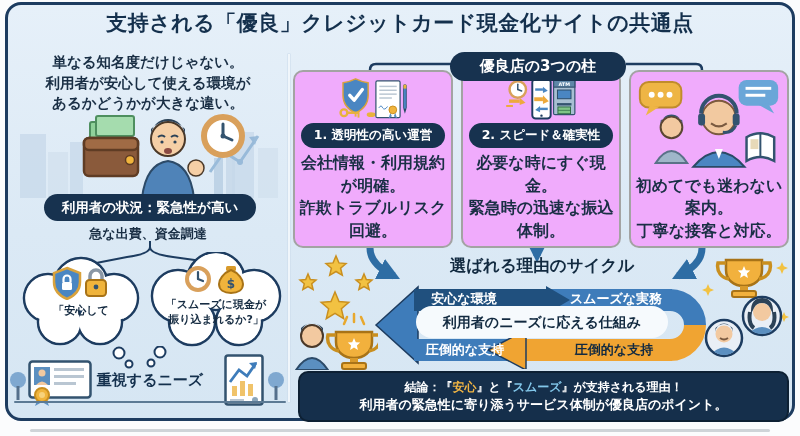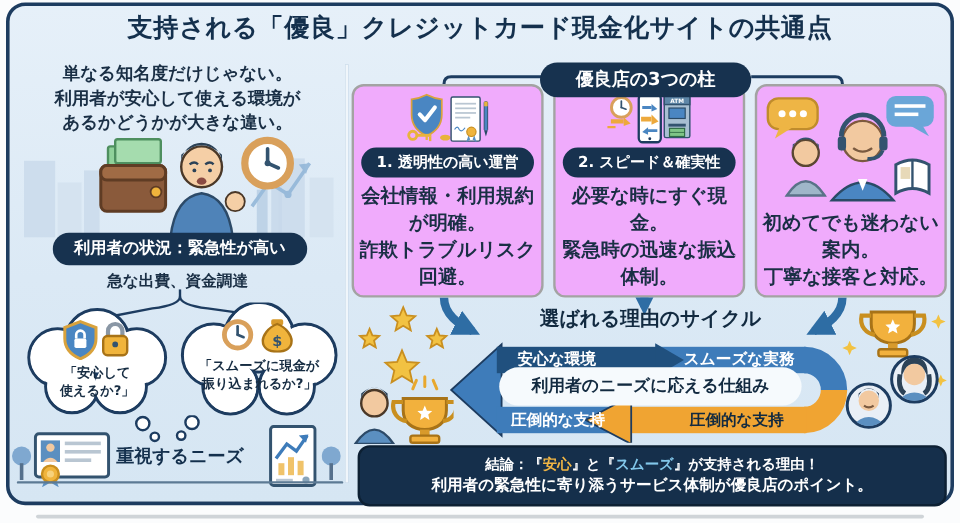--- a/index.html
+++ b/index.html
@@ -125,21 +125,20 @@
       <path d="M17 2 L30 7 V16 C30 25 24 30 17 33 C10 30 4 25 4 16 V7 Z" fill="#4a86c2" stroke="#d9a23c" stroke-width="2.5"></path>
       <rect x="12" y="16" width="10" height="8" rx="1.5" fill="#fff"></rect>
       <path d="M13.5 16 V13 A3.5 3.5 0 0 1 20.5 13 V16" stroke="#fff" stroke-width="2.2" fill="none"></path>
       <g>
         <path d="M40 14 V10 A6 6 0 0 1 52 10 V14" stroke="#8a97a5" stroke-width="3.5" fill="none"></path>
         <rect x="36" y="14" width="20" height="16" rx="3.5" fill="#f0b43c" stroke="#a87317" stroke-width="2"></rect>
         <circle cx="46" cy="21" r="2.4" fill="#33536f"></circle>
       </g>
     </svg>
     <div class="txt">「安心して</div>
-    <div class="txt">使えるか?」</div>
   </div>
 </div>
 
 <div class="bubble" style="left:146px;top:252px;width:140px;height:106px">
   <svg width="140" height="106" viewBox="0 0 140 106">
     <g fill="#fff" stroke="#1d3c60" stroke-width="2.5">
       <circle cx="32" cy="44" r="26"></circle>
         <circle cx="70" cy="29" r="29"></circle>
         <circle cx="108" cy="44" r="26"></circle>
       <circle cx="46" cy="70" r="23"></circle>

